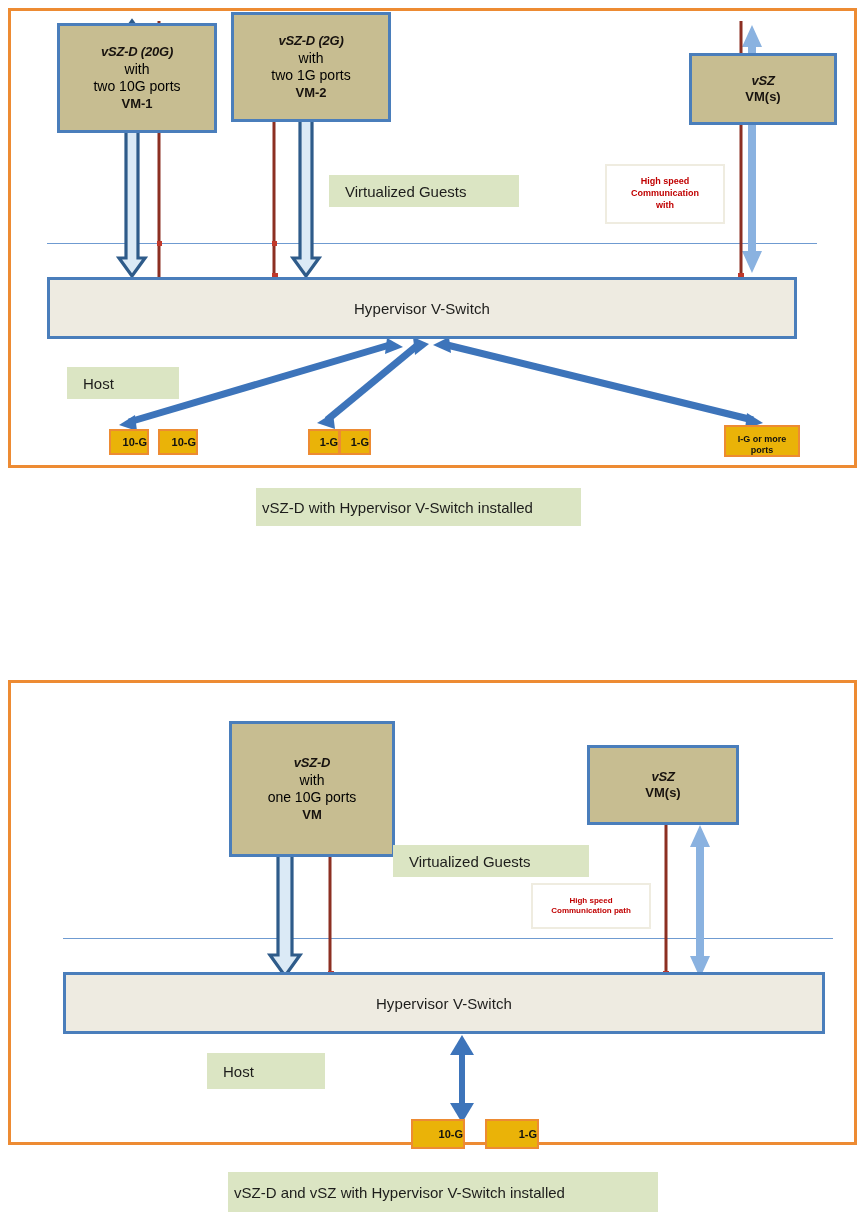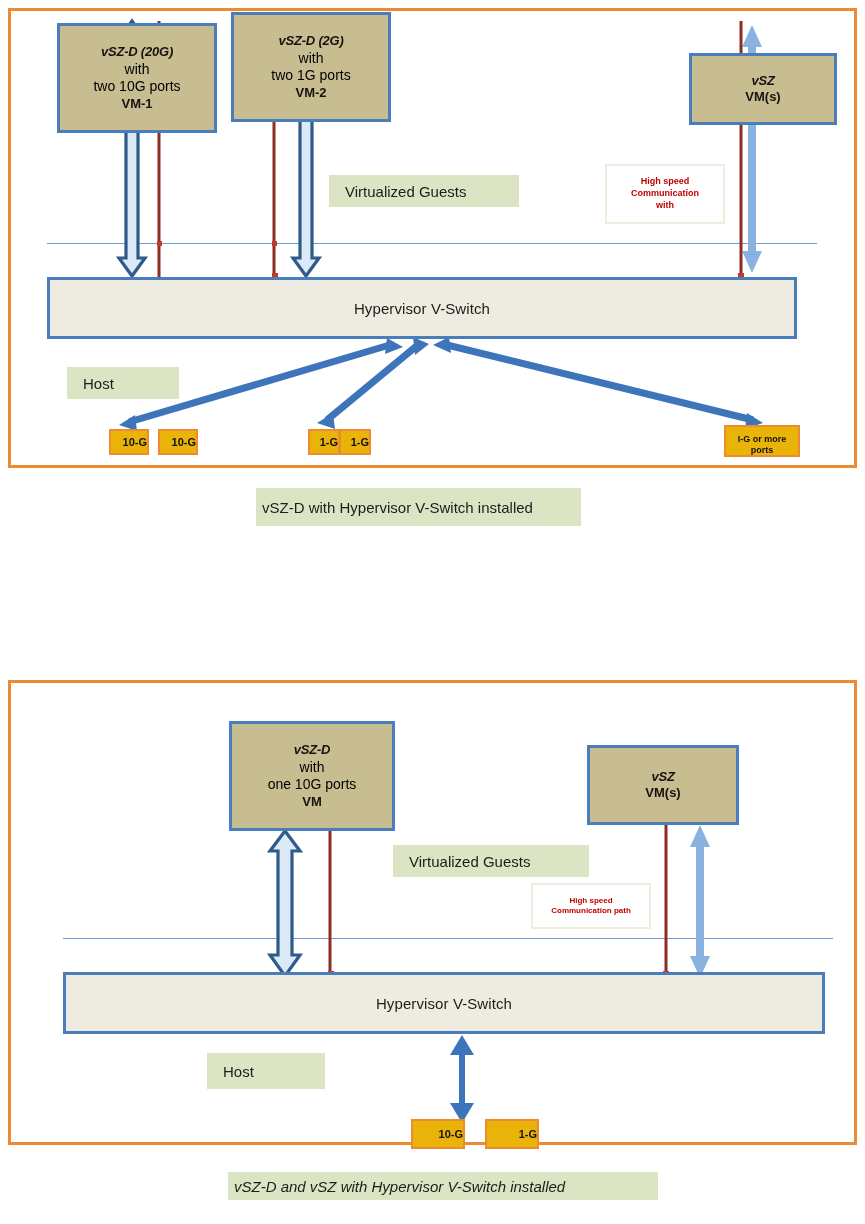--- a/index.html
+++ b/index.html
@@ -206,21 +206,21 @@
       <rect x="317" y="288" width="6" height="6" fill="#c0392b"></rect>
       <rect x="652" y="288" width="6" height="6" fill="#c0392b"></rect>
 
       <g stroke="#3d74ba" stroke-width="6" fill="none">
         <line x1="451" y1="360" x2="451" y2="432"></line>
       </g>
       <polygon points="451,352 463,372 439,372" fill="#3d74ba"></polygon>
       <polygon points="451,440 463,420 439,420" fill="#3d74ba"></polygon>
     </svg>
 
-    <div class="vmbox" style="left:218px;top:38px;width:166px;height:110px;">
+    <div class="vmbox" style="left:218px;top:38px;width:166px;height:136px;">
       <span class="ln b">vSZ-D</span>
       <span class="ln r">with</span>
       <span class="ln r">one 10G ports</span>
       <span class="ln n">VM</span>
     </div>
 
     <div class="vmbox" style="left:576px;top:62px;width:152px;height:80px;">
       <span class="ln b">vSZ</span>
       <span class="ln n">VM(s)</span>
     </div>
@@ -245,15 +245,15 @@
     <div class="portchip" style="left:400px;top:436px;width:54px;height:30px;font-size:11px;">
       <span>10-G</span>
     </div>
     <div class="portchip" style="left:474px;top:436px;width:54px;height:30px;font-size:11px;">
       <span>1-G</span>
     </div>
 
   </div>
 </div>
 
-<div class="caption" style="left:228px;top:1172px;width:430px;height:28px;font-style:italic;">
+<div class="caption" style="left:228px;top:1172px;width:430px;height:40px;">
   <span>vSZ-D and vSZ with Hypervisor V-Switch installed</span>
 </div>
 
 </body></html>

